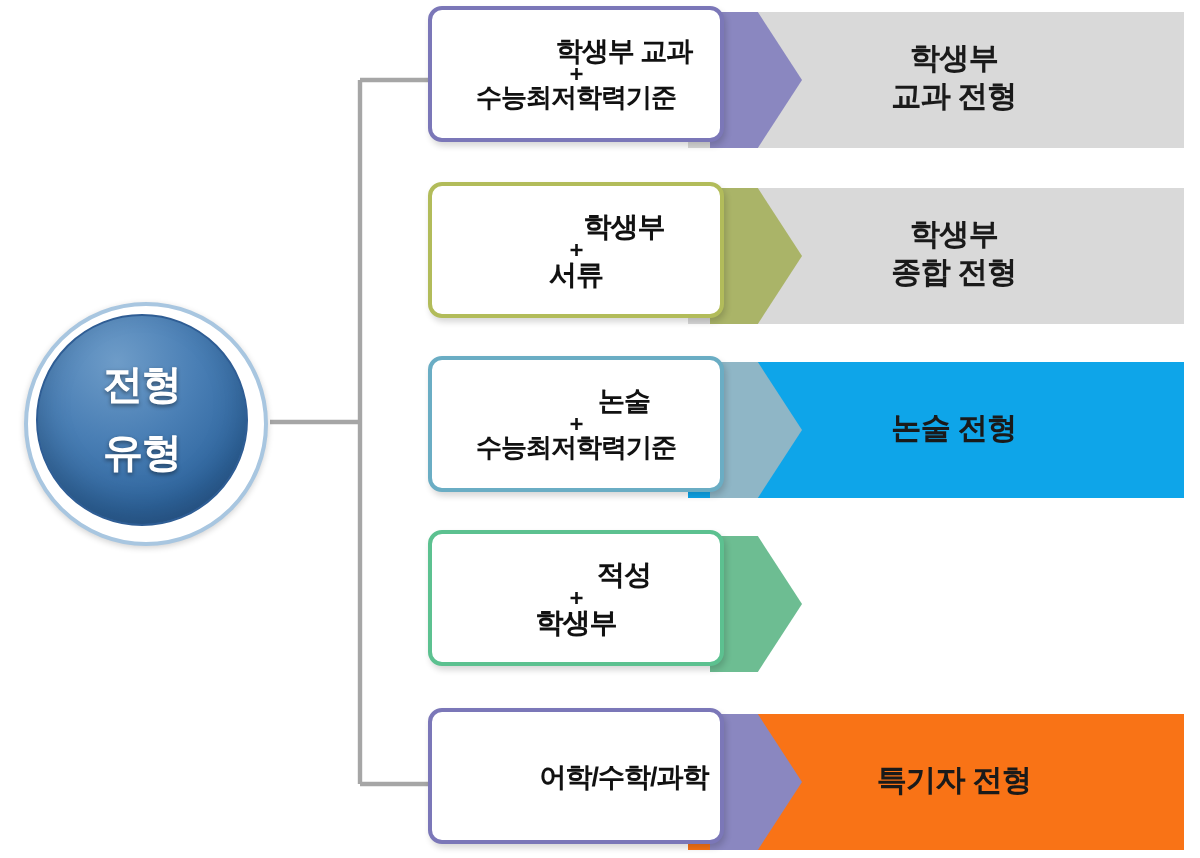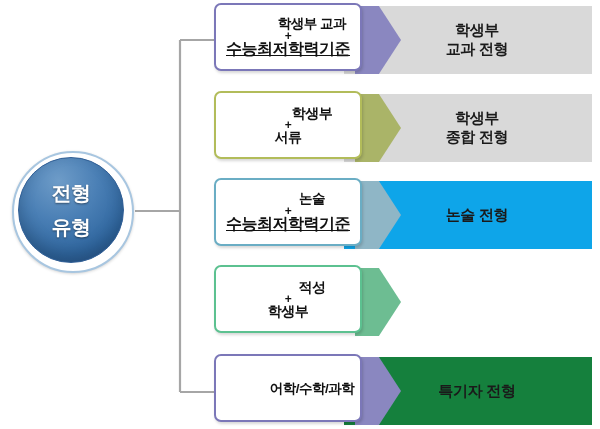--- a/index.html
+++ b/index.html
@@ -125,21 +125,21 @@
     text-align: center;
     color: #111111;
     font-weight: bold;
     line-height: 1.0;
     letter-spacing: -0.5px;
   }
   .box-text .l1 { font-size: 14px; display: block; margin-left: 48px; }
   .box-text .plus { font-size: 12px; display: block; margin: -1px 0 -1px 0; }
   .box-text .l2 { font-size: 14px; display: block; }
   .box-text.small .l1 { font-size: 13.5px; }
-  .box-text.small .l2 { font-size: 16px; text-decoration: underline; }
+  .box-text.small .l2 { font-size: 13px; }
 </style>
 </head>
 <body>
 
 <div id="diagram">
 
   <svg id="connectors" viewBox="0 0 600 429" width="600" height="429">
     <g fill="none" stroke="#a6a6a6" stroke-width="2.2">
 
       <path d="M135,211 L180,211"></path>
@@ -215,21 +215,21 @@
     <div class="box" style="border-color: rgb(92, 193, 144);">
       <div class="box-text">
         <span class="l1">적성</span>
         <span class="plus">+</span>
         <span class="l2">학생부</span>
       </div>
     </div>
   </div>
 
   <div class="row" style="top:354px">
-    <div class="band" style="background: #15803d;">
+    <div class="band" style="background: #f97316;">
       <div class="band-label">
         <span>특기자 전형</span>
       </div>
     </div>
     <div class="arrow" style="background: rgb(138, 135, 192);"></div>
     <div class="box" style="border-color: rgb(123, 119, 184);">
       <div class="box-text small">
         <span class="l1">어학/수학/과학</span>
         <span class="plus"></span>
       </div>

